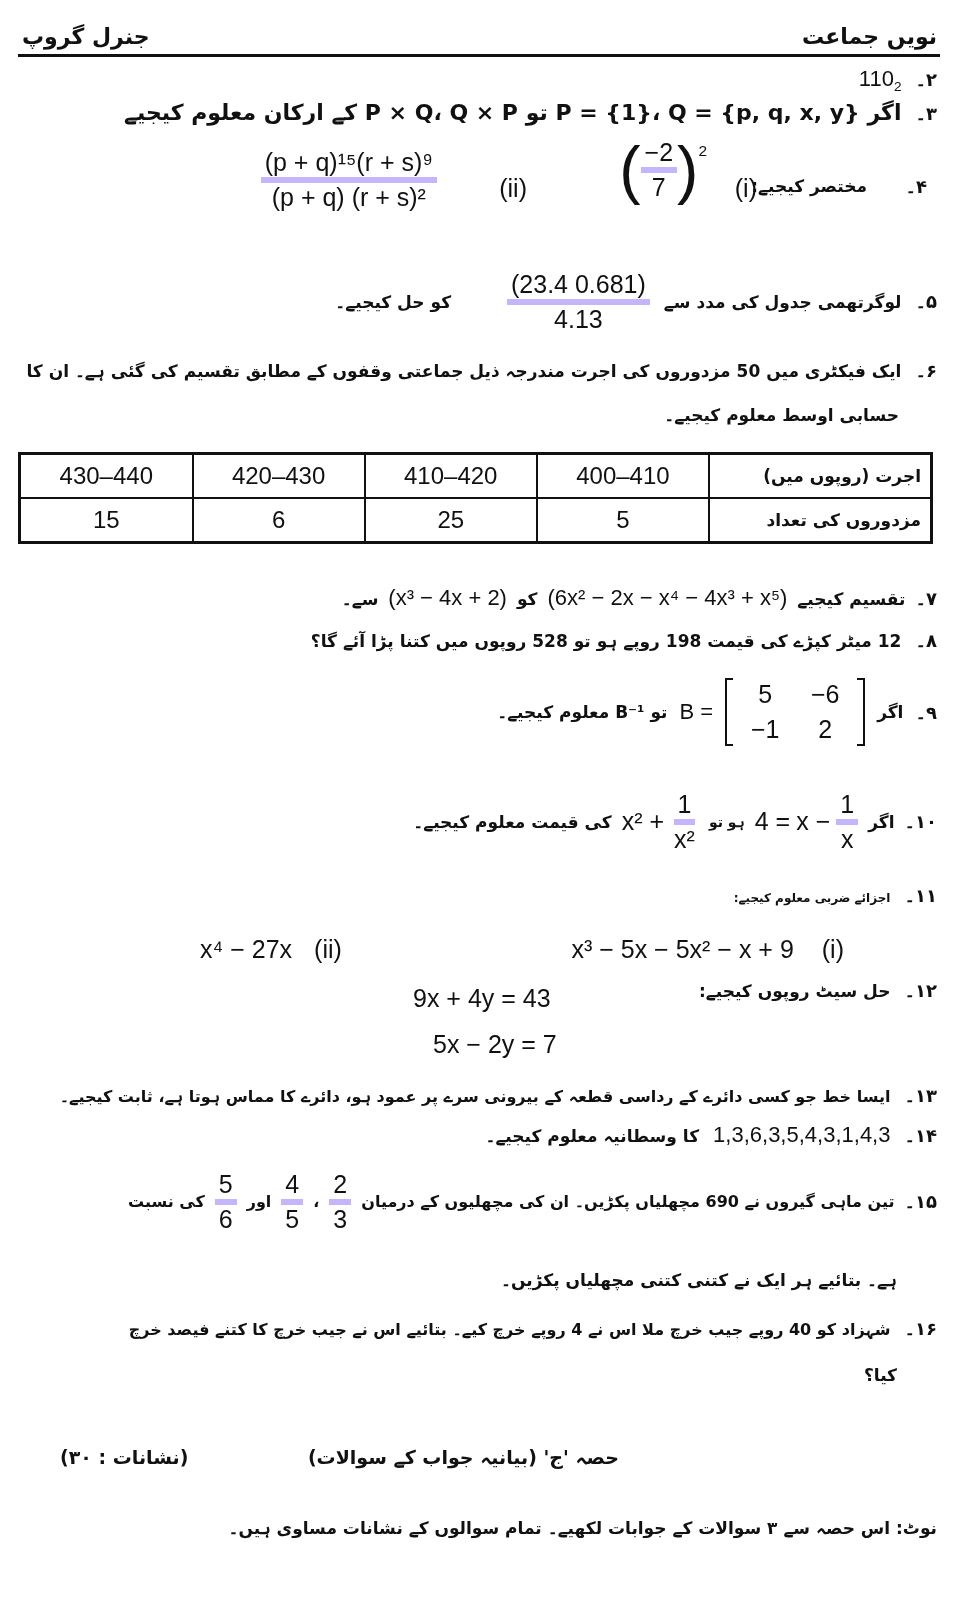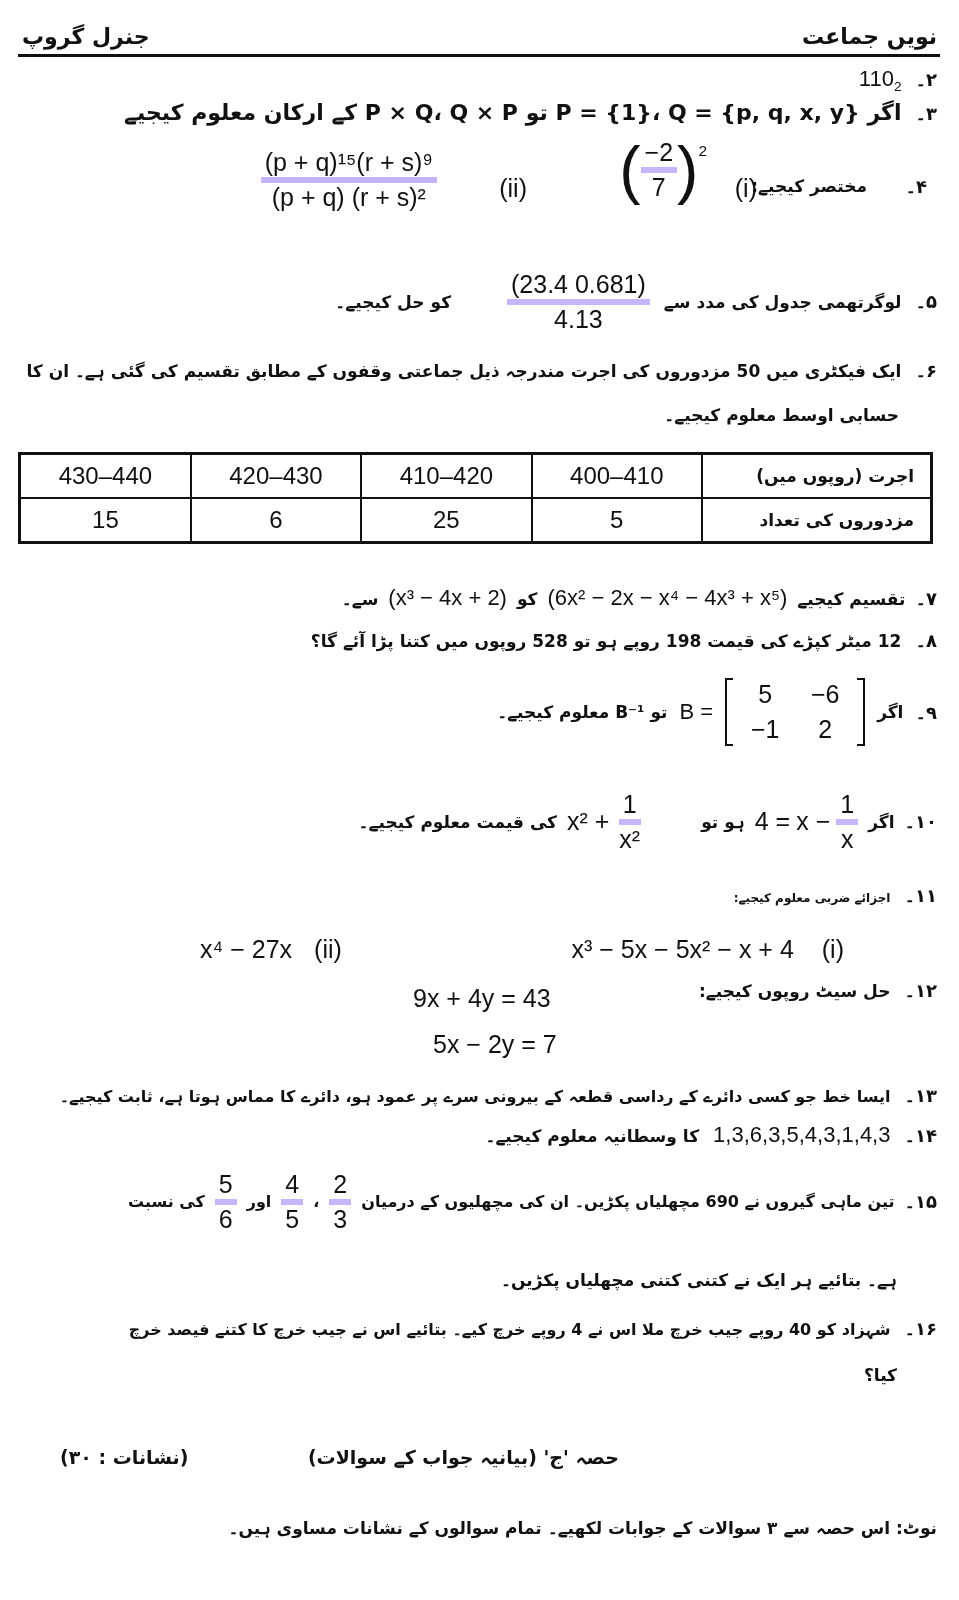--- a/index.html
+++ b/index.html
@@ -10,21 +10,21 @@
   .num { font-family: "DejaVu Sans", sans-serif; font-weight: bold; font-size: 18px; }
   .hdr { font-size: 22px; font-weight: bold; }
   .rule { position: absolute; left: 18px; width: 922px; height: 3px; background: #111; top: 54px; }
   .frac { display: inline-flex; flex-direction: column; align-items: center; vertical-align: middle; }
   .frac .n { border-bottom: 6px solid #c4b5fd; padding: 0 4px; line-height: 1.15; }
   .frac .d { padding: 0 4px; line-height: 1.15; }
   sup { font-size: 0.62em; }
   sub { font-size: 0.62em; }
   table.wage { position: absolute; left: 18px; top: 452px; width: 915px; border-collapse: collapse; border: 3px solid #111; }
   table.wage td { border: 2px solid #111; height: 40px; text-align: center; font-family: "Liberation Sans", sans-serif; font-size: 24px; }
-  table.wage td.lbl { font-family: "DejaVu Sans", sans-serif; font-weight: bold; font-size: 17px; direction: rtl; text-align: right; padding-right: 16px; width: 210px; }
+  table.wage td.lbl { font-family: "DejaVu Sans", sans-serif; font-weight: bold; font-size: 17px; direction: rtl; text-align: right; padding-right: 9px; width: 210px; }
   .paren-big { font-size: 64px; font-weight: 200; vertical-align: middle; line-height: 1; }
   .matrix { display: inline-grid; grid-template-columns: 60px 60px; row-gap: 6px; border-left: 2px solid #111; border-right: 2px solid #111; padding: 2px 8px; vertical-align: middle; position: relative; }
   .matrix::before, .matrix::after { content: ""; position: absolute; top: 0; bottom: 0; width: 8px; border-top: 2px solid #111; border-bottom: 2px solid #111; }
   .matrix::before { left: -2px; border-right: none; }
   .matrix::after { right: -2px; }
   .matrix span { text-align: center; }
 </style>
 </head>
 <body>
 
@@ -128,38 +128,38 @@
   <span class="ur num">۱۰۔</span>
   <span class="ur" style="font-size:17px;">اگر</span>
   <span class="m" style="direction:ltr; display:inline-flex; align-items:center; gap:6px;">
     <span>4 =</span>
     <span>x −</span>
     <span class="frac">
         <span class="n">1</span>
         <span class="d">x</span>
       </span>
   </span>
-  <span class="ur" style="font-size:17px;margin-left:47px;">ہو تو</span>
+  <span class="ur" style="font-size:14px;">ہو تو</span>
   <span class="m" style="direction:ltr; display:inline-flex; align-items:center; gap:6px;">
     <span>x² +</span>
     <span class="frac">
         <span class="n">1</span>
         <span class="d">x²</span>
       </span>
   </span>
   <span class="ur" style="font-size:17px;">کی قیمت معلوم کیجیے۔</span>
 </div>
 
 <div class="abs" style="right:22px; top:885px; display:flex; direction:rtl; align-items:baseline; gap:14px;">
   <span class="ur num">۱۱۔</span>
   <span class="ur" style="font-size:12px;">اجزائے ضربی معلوم کیجیے:</span>
 </div>
 <div class="abs m" style="right:115px; top:935px; display:flex; direction:rtl; gap:28px;">
   <span>(i)</span>
-  <span style="direction:ltr;">x³ − 5x − 5x² − x + 4</span>
+  <span style="direction:ltr;">x³ − 5x − 5x² − x + 9</span>
 </div>
 <div class="abs m" style="left:200px; top:935px; display:flex; direction:rtl; gap:22px;">
   <span>(ii)</span>
   <span style="direction:ltr;">x⁴ − 27x</span>
 </div>
 
 <div class="abs" style="right:22px; top:980px; display:flex; direction:rtl; align-items:baseline; gap:14px;">
   <span class="ur num">۱۲۔</span>
   <span class="ur" style="font-size:17px;">حل سیٹ روپوں کیجیے:</span>
 </div>

